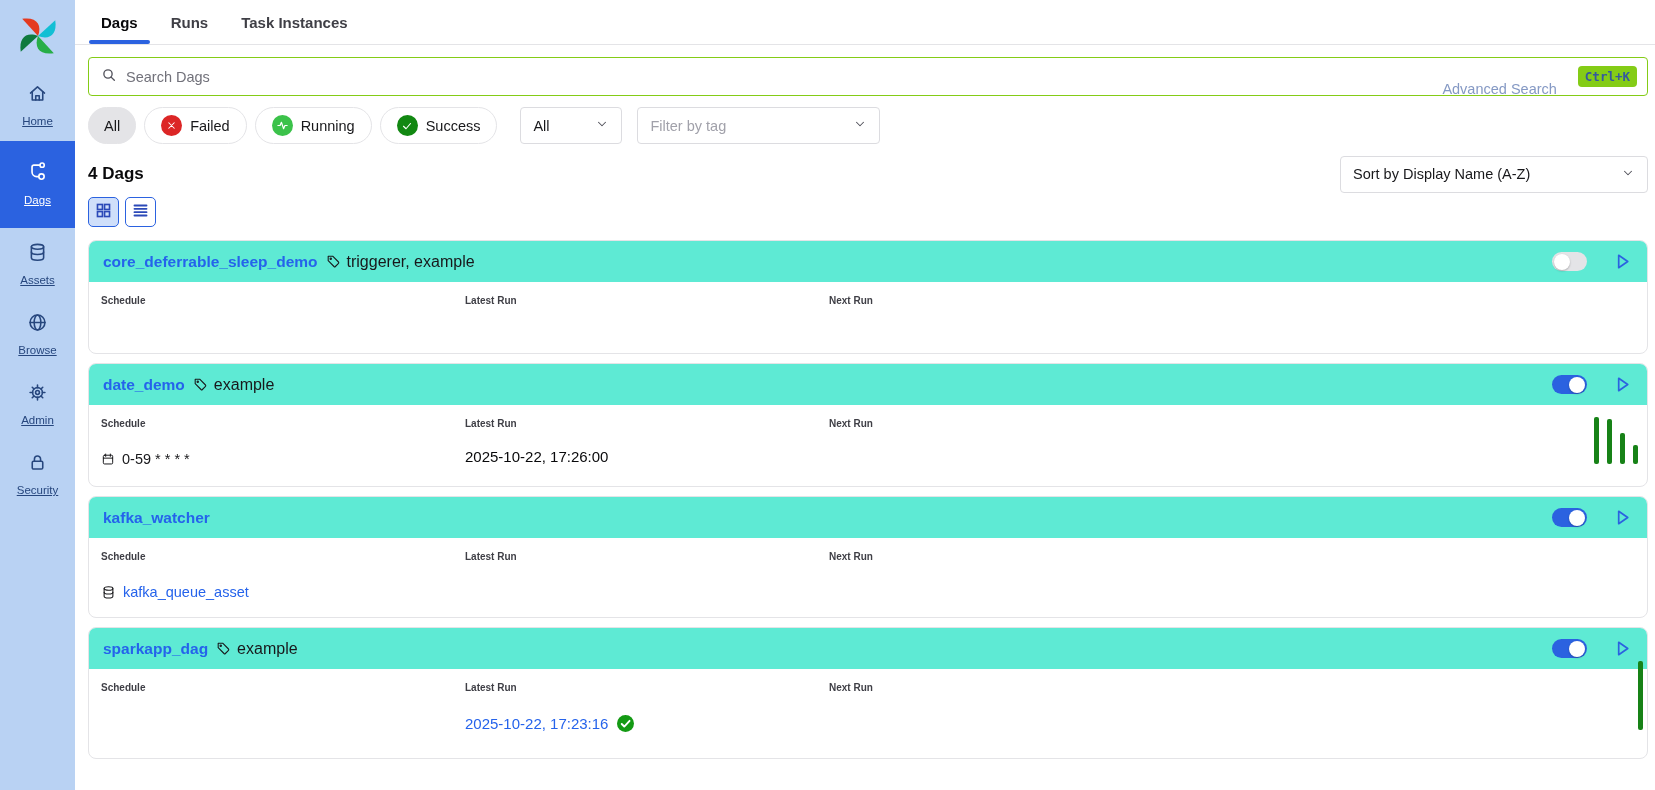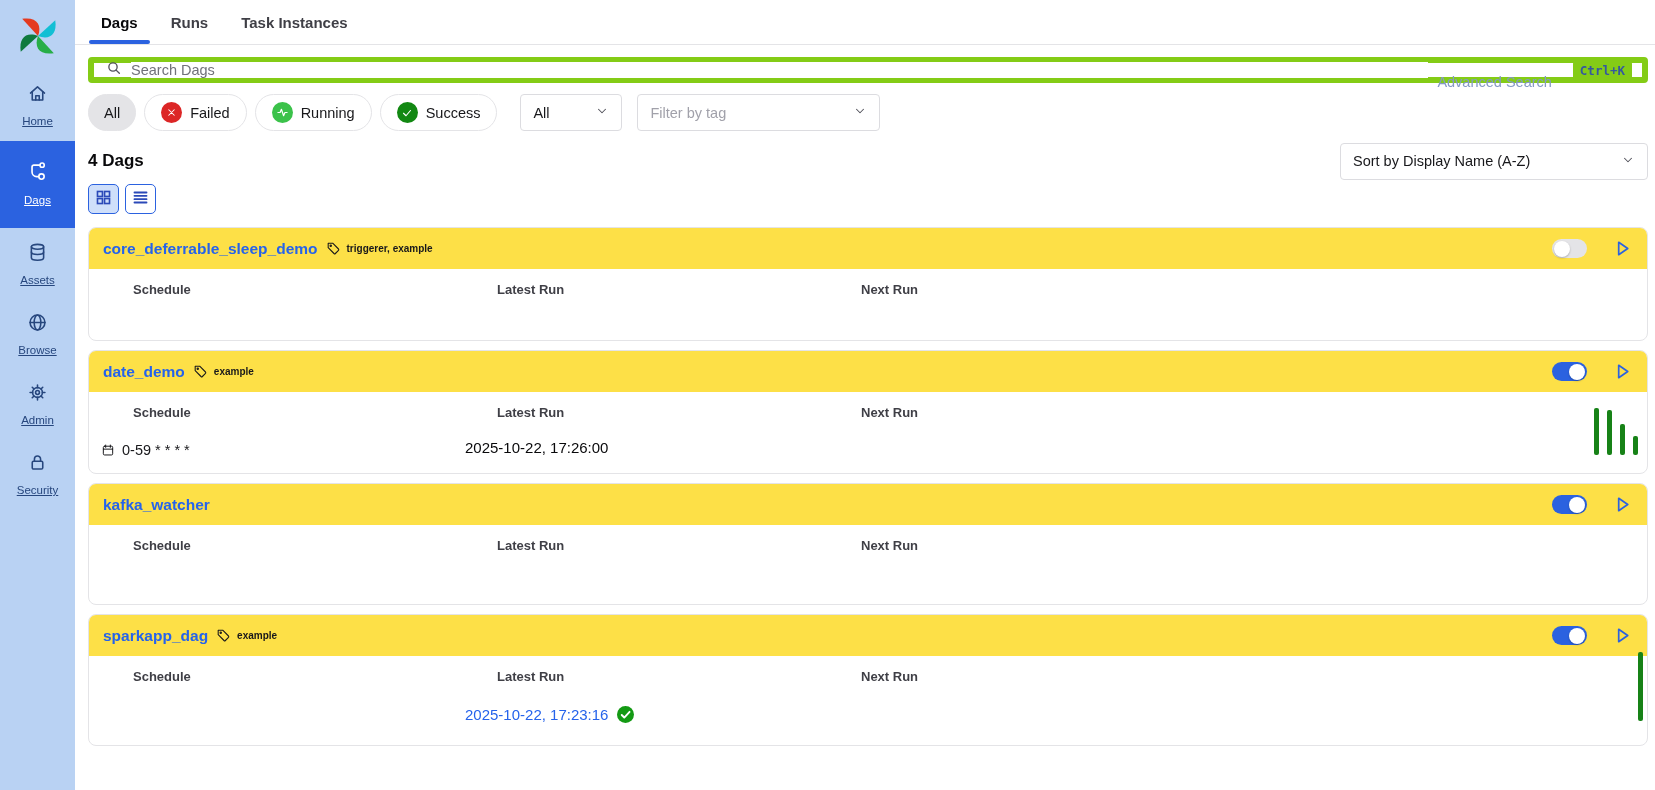--- a/index.html
+++ b/index.html
@@ -22,21 +22,21 @@
 
   .tabs { display:flex; gap:9px; padding-left:14px; height:45px; align-items:stretch;
     border-bottom:1px solid #e4e4e7; }
   .tab { display:flex; align-items:center; padding:0 12px; font-size:15px; font-weight:700;
     color:#3f3f46; position:relative; cursor:pointer; }
   .tab.active { color:#09090b; }
   .tab.active::after { content:""; position:absolute; left:0; right:0; bottom:0; height:4px;
     background:#2b62e0; border-radius:2px; }
 
   .search-row { margin:12px 7px 0 13px; }
-  .search-box { height:26px; border:6px solid #84cc16; border-radius:4px; display:flex;
+  .search-box { height:39px; border:1px solid #84cc16; border-radius:4px; display:flex;
     align-items:center; padding:0 10px 0 12px; gap:9px; background:#fff; }
   .search-box input { border:none; outline:none; flex:1; font:inherit; font-size:14.5px; color:#18181b; }
   .search-box input::placeholder { color:#71717a; }
   .adv-link { color:#8599c4; font-size:14.5px; margin-right:12px; cursor:pointer; white-space:nowrap;margin-top:24px; }
   .kbd { background:#84cc16; color:#35599e; font-family:"DejaVu Sans Mono", monospace;
     font-size:12.5px; padding:3px 7px; border-radius:4px; font-weight:700; }
 
   .filters-row { margin:11px 7px 0 13px; display:flex; align-items:center; }
   .pill { height:37px; border:1px solid #e4e4e7; background:#fff; border-radius:19px;
     display:flex; align-items:center; gap:8px; padding:0 16px; font-size:14.5px; color:#18181b;
@@ -60,40 +60,40 @@
   .viewtoggle-row { margin:4px 0 0 13px; display:flex; gap:6px; }
   .vt-btn { width:31px; height:30px; border:1px solid #2b62e0; border-radius:5px; background:#fff;
     display:flex; align-items:center; justify-content:center; cursor:pointer; }
   .vt-btn.active { background:#cfdffa; }
   .vt-btn svg { stroke:#2b49b8; fill:none; stroke-linecap:round; }
 
   
   .cards { margin:13px 7px 0 13px; }
   .card { border:1px solid #e4e4e7; border-radius:8px; margin-bottom:9px; position:relative;
     overflow:hidden; background:#fff; }
-  .card-header { background:#fde047; height:41px; display:flex; align-items:center; gap:8px;
+  .card-header { background:#5eead4; height:41px; display:flex; align-items:center; gap:8px;
     padding:0 14px; }
   .dag-title { color:#2563eb; font-size:15.5px; font-weight:700; text-decoration:none; cursor:pointer; }
   .tag-wrap { display:flex; align-items:center; gap:6px; }
   .tag-wrap svg { stroke:#18181b; fill:none; stroke-width:1.7; stroke-linejoin:round; }
-  .tag-list { font-size:10px; color:#18181b;font-weight:bold; }
+  .tag-list { font-size:16px; color:#18181b; }
   .header-right { margin-left:auto; display:flex; align-items:center; gap:24px; }
 
   .toggle { width:35px; height:19px; border-radius:10px; background:#e4e4e7; position:relative; cursor:pointer; }
   .toggle .knob { position:absolute; top:1.5px; left:2px; width:16px; height:16px; border-radius:50%;
     background:#fff; box-shadow:0 1px 2px rgba(0,0,0,.25); }
   .toggle.on { background:#2b62e0; }
   .toggle.on .knob { left:auto; right:2px; }
 
   .play-btn { width:22px; height:22px; display:flex; align-items:center; justify-content:center; cursor:pointer; }
   .play-btn svg { stroke:#2b62e0; fill:none; stroke-width:1.8; stroke-linejoin:round; stroke-linecap:round; }
 
   .card-body { position:relative; padding:13px 12px 0 12px; }
   .col-grid { display:grid; grid-template-columns:364px 364px 1fr; }
-  .col-label { font-size:13px; font-weight:700; color:#3f3f46;margin-left:32px; }
+  .col-label { font-size:10px; font-weight:700; color:#3f3f46; }
   .val-grid { margin-top:19px; min-height:22px; }
   .sched-val { display:flex; align-items:center; gap:7px; font-size:14.5px; color:#18181b; }
   .sched-val svg { stroke:#18181b; fill:none; stroke-width:1.7; stroke-linecap:round; stroke-linejoin:round; }
   .asset-link { color:#2563eb; font-size:14.5px; text-decoration:none; cursor:pointer; }
   .run-val { display:flex; align-items:center; gap:9px; }
   .run-link { color:#2563eb; font-size:15px; text-decoration:none; cursor:pointer; }
   .next-val { font-size:15px; color:#09090b; }
   .check-badge { width:17px; height:17px; flex:0 0 auto; }
 
   .bars { position:absolute; right:9px; bottom:6px; display:flex; align-items:flex-end; gap:8px; }
@@ -387,20 +387,28 @@
           </span>
         </span>
       </div>
       <div class="card-body">
         <div class="col-grid">
           <div class="col-label">Schedule</div>
           <div class="col-label">Latest Run</div>
           <div class="col-label">Next Run</div>
         </div>
         <div class="col-grid val-grid">
+          <div class="sched-val">
+            <svg width="15" height="15" viewBox="0 0 24 24">
+                <ellipse cx="12" cy="5.5" rx="7" ry="2.8"></ellipse>
+                <path d="M5 5.5 v6 c0 1.6 3.1 2.8 7 2.8 s7 -1.2 7 -2.8 v-6"></path>
+                <path d="M5 11.5 v6.5 c0 1.6 3.1 2.8 7 2.8 s7 -1.2 7 -2.8 v-6.5"></path>
+              </svg>
+            <a class="asset-link">kafka_queue_asset</a>
+          </div>
           <div class="run-val"></div>
           <div class="next-val"></div>
         </div>
       </div>
     </div>
 
     <div class="card c3">
       <div class="card-header">
         <a class="dag-title">sparkapp_dag</a>
         <span class="tag-wrap">

